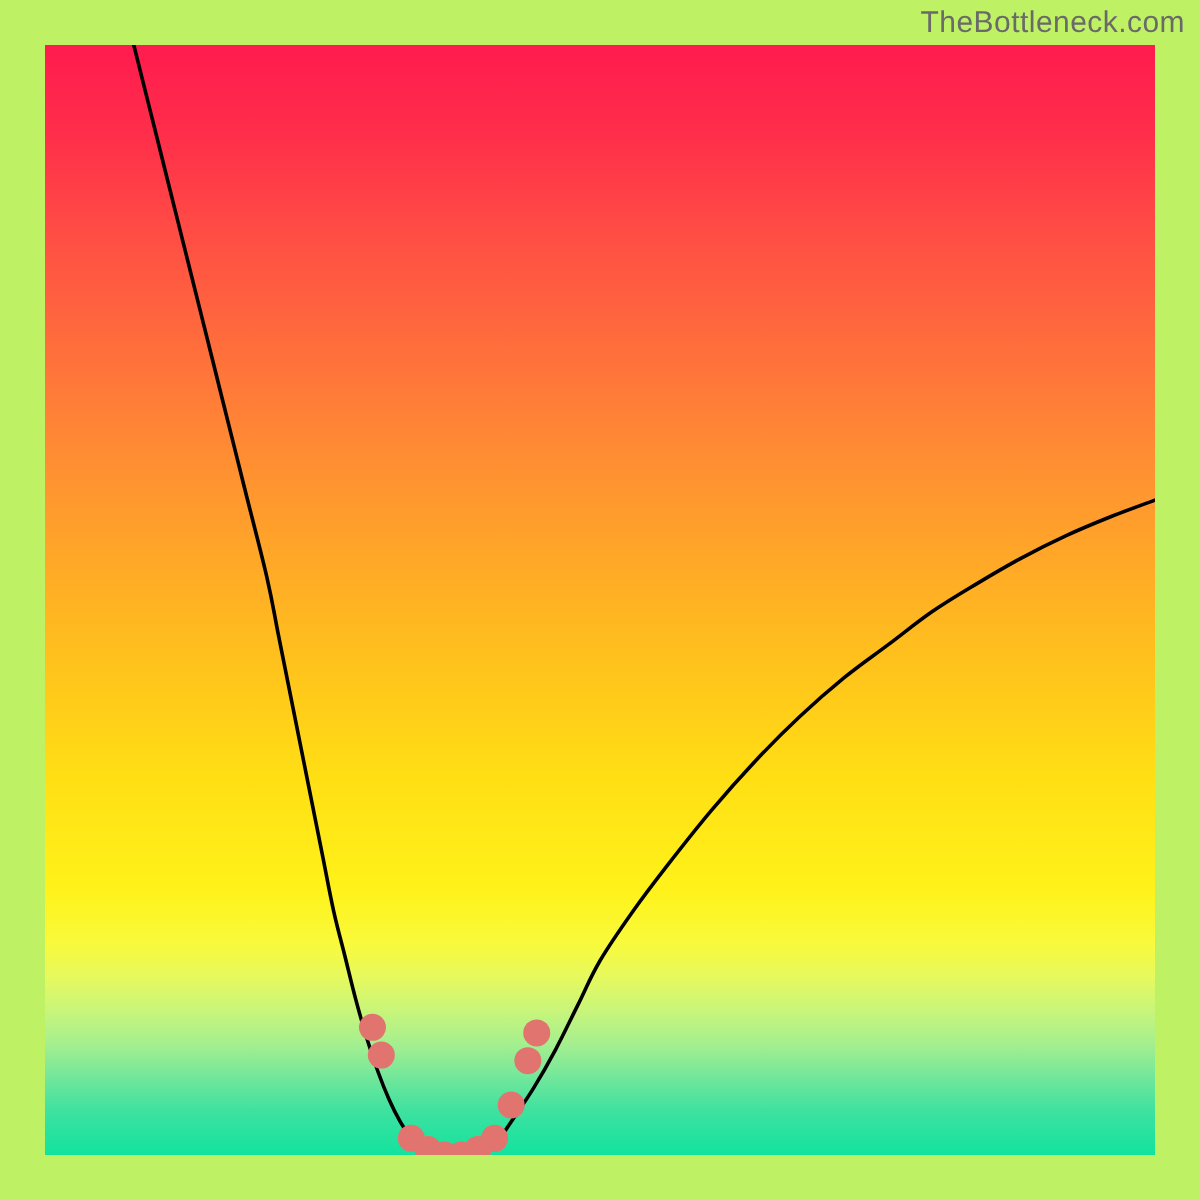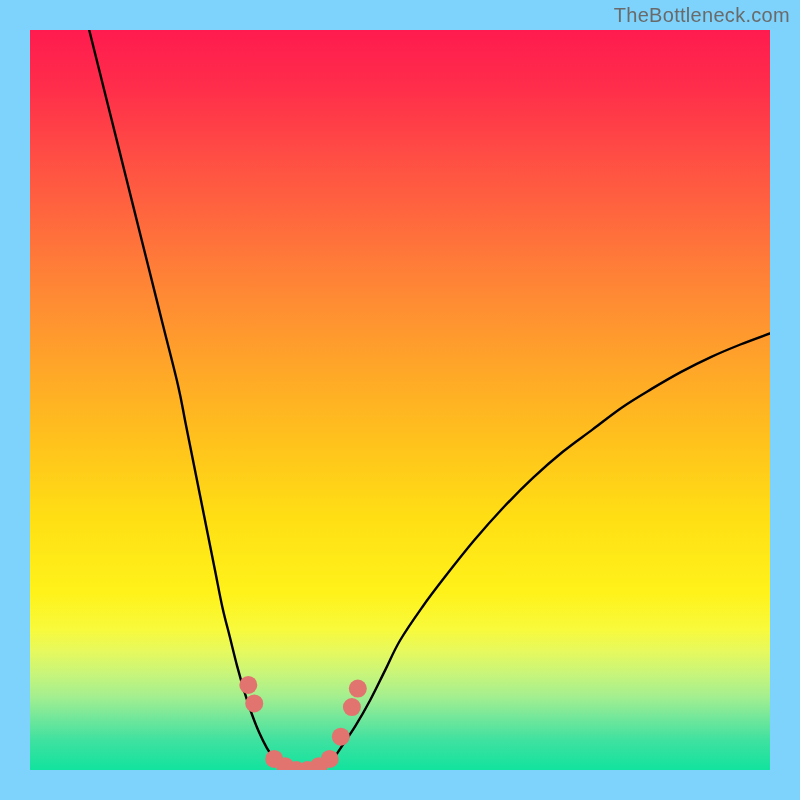--- a/index.html
+++ b/index.html
@@ -10,21 +10,21 @@
     background: #000;
     overflow: hidden;
     font-family: Arial, Helvetica, sans-serif;
   }
   .frame {
     position: absolute;
     left: 0;
     top: 0;
     width: 800px;
     height: 800px;
-    background: #7dd3fc;
+    background: #bef264;
   }
   .plot-area {
     position: absolute;
     left: 30px;
     top: 30px;
     width: 740px;
     height: 740px;
     background: linear-gradient(
       to bottom,
       #ff1b4f 0%,

